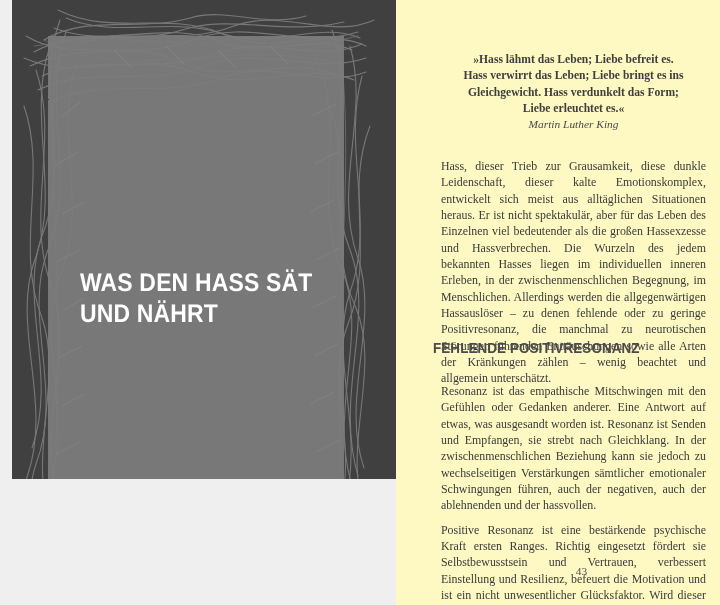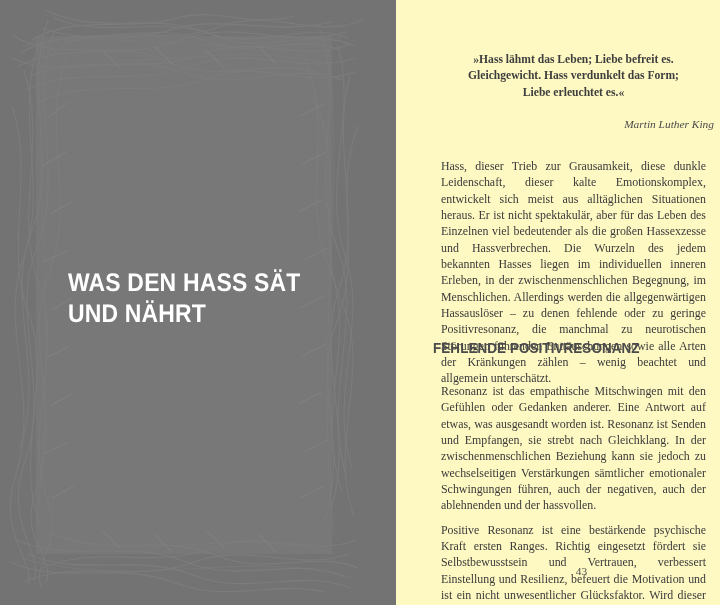--- a/index.html
+++ b/index.html
@@ -18,25 +18,25 @@
     position: relative;
     width: 720px;
     height: 605px;
     background: #efefef;
     overflow: hidden;
   }
 
   
   .page-left {
     position: absolute;
-    left: 0;
+    left: 12px;
     top: 0;
     width: 396px;
-    height: 605px;
-    background: #737373;
+    height: 479px;
+    background: #404040;
     overflow: hidden;
   }
   .scribble-wrap {
     position: absolute;
     left: 2px;
     top: 6px;
     width: 368px;
     height: 586px;
   }
   .scribble-wrap svg {
@@ -87,21 +87,21 @@
     font-weight: bold;
     font-size: 11.6px;
     line-height: 16.4px;
     color: #3e3e3e;
   }
   .epigraph-source {
     position: absolute;
     top: 118px;
     left: 0;
     width: 281px;
-    text-align: right;
+    text-align: center;
     font-family: "Liberation Serif", serif;
     font-style: italic;
     font-size: 11.4px;
     color: #4a4a4a;
   }
   .body-block {
     position: absolute;
     left: 0;
     width: 281px;
     font-family: "Liberation Serif", serif;
@@ -258,20 +258,21 @@
       <span class="line">WAS DEN HASS SÄT</span>
       <span class="line">UND NÄHRT</span>
     </div>
   </div>
 
   <div class="page-right">
     <div class="col">
 
       <div class="epigraph">
         <div>»Hass lähmt das Leben; Liebe befreit es.</div>
+        <div>Hass verwirrt das Leben; Liebe bringt es ins</div>
         <div>Gleichgewicht. Hass verdunkelt das Form;</div>
         <div>Liebe erleuchtet es.«</div>
       </div>
 
       <div class="epigraph-source">Martin Luther King</div>
 
       <div class="body-block block-1">
         <p>Hass, dieser Trieb zur Grausamkeit, diese dunkle Leidenschaft, dieser kalte Emotionskomplex, entwickelt sich meist aus alltäglichen Situationen heraus. Er ist nicht spektakulär, aber für das Leben des Einzelnen viel bedeutender als die großen Hassexzesse und Hassverbrechen. Die Wurzeln des jedem bekannten Hasses liegen im individuellen inneren Erleben, in der zwischenmenschlichen Begegnung, im Menschlichen. Allerdings werden die allgegenwärtigen Hassauslöser – zu denen fehlende oder zu geringe Positivresonanz, die manchmal zu neurotischen Störungen führenden Enttäuschungen sowie alle Arten der Kränkungen zählen – wenig beachtet und allgemein unterschätzt.</p>
       </div>
 

